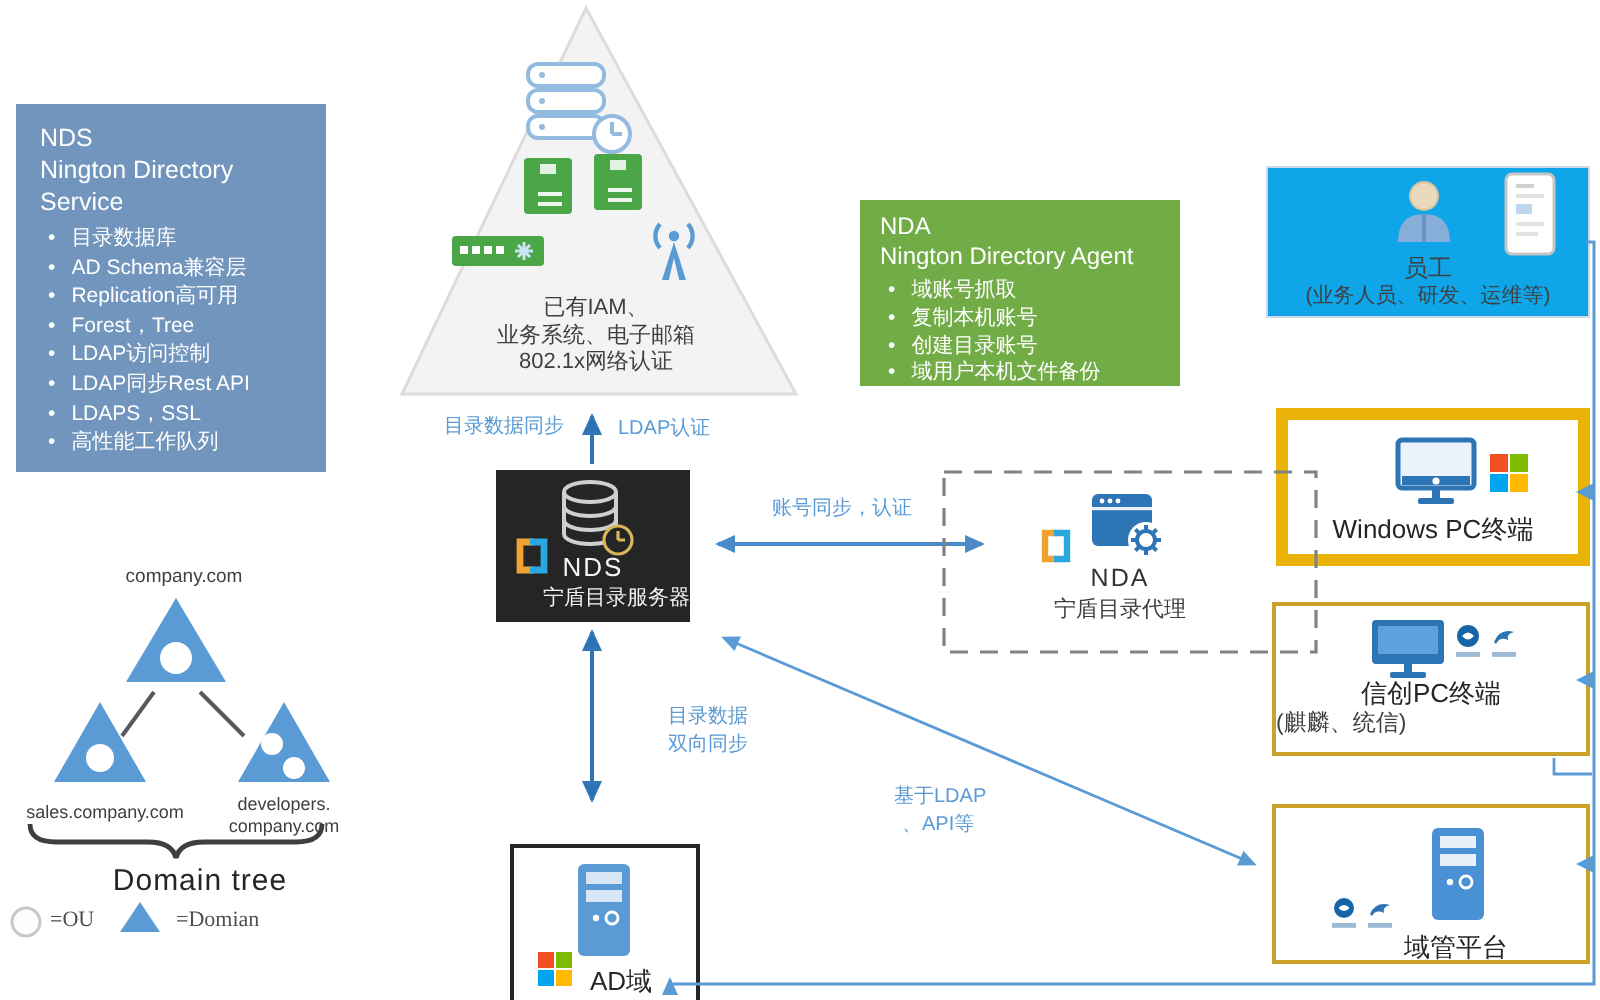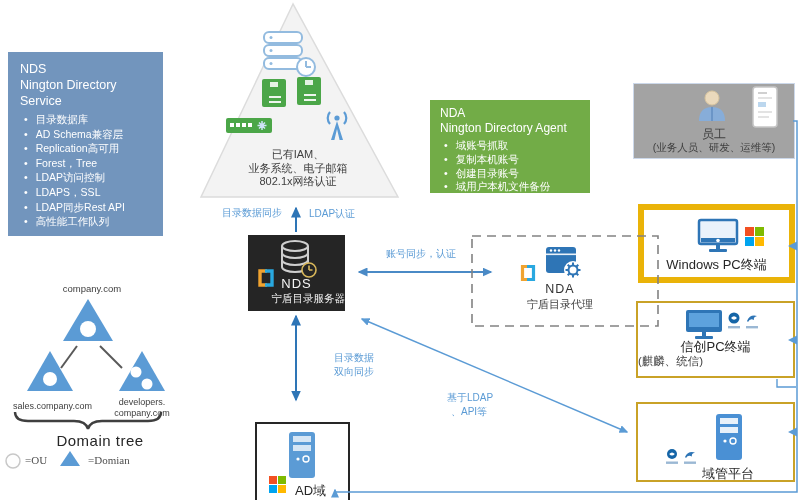--- a/index.html
+++ b/index.html
@@ -16,21 +16,21 @@
   .info-box{left:8px;top:52px;width:155px;height:184px;background:#7295bd;color:#fff;
             padding:9px 8px 6px 12px;font-size:12.5px;line-height:1.28;}
   .info-box ul,.green-box ul{margin:3px 0 0 0;padding:0;list-style:none;}
   .info-box li{font-size:10.5px;line-height:14.6px;white-space:nowrap;}
   .info-box li:before,.green-box li:before{content:"•";margin:0 8px 0 4px;}
   
   .green-box{left:430px;top:100px;width:160px;height:93px;background:#72ac47;color:#fff;
              padding:6px 6px 4px 10px;font-size:12px;line-height:1.25;}
   .green-box li{font-size:10.5px;line-height:13.8px;white-space:nowrap;}
   
-  .emp-box{left:633px;top:83px;width:162px;height:76px;background:#a3a3a3;border:1px solid #ccd8ea;}
+  .emp-box{left:633px;top:83px;width:162px;height:76px;background:#0ea5e9;border:1px solid #ccd8ea;}
   .emp-box .t{position:absolute;left:0;top:42px;width:100%;text-align:center;font-size:12px;color:#3f3f3f;}
   .emp-box .s{position:absolute;left:0;top:57px;width:100%;text-align:center;font-size:10.5px;color:#3f3f3f;white-space:nowrap;}
   
   .nds-box{left:248px;top:235px;width:97px;height:76px;background:#252525;}
   .nds-box .t{position:absolute;left:0;top:41px;width:100%;text-align:center;font-size:13px;color:#f5f5f5;letter-spacing:1px;}
   .nds-box .s{position:absolute;left:0;top:57px;width:100%;text-align:right;font-size:10.5px;color:#f0f0f0;white-space:nowrap;}
   
   .nda-agent{left:490px;top:244px;width:140px;height:78px;z-index:2;}
   .nda-agent .t{position:absolute;left:0;top:38px;width:100%;text-align:center;font-size:12.5px;color:#333;letter-spacing:1px;}
   .nda-agent .s{position:absolute;left:0;top:53px;width:100%;text-align:center;font-size:11px;color:#404040;white-space:nowrap;}
@@ -104,22 +104,22 @@
 
   <div class="box info-box">
     <div>NDS</div>
     <div>Nington Directory Service</div>
     <ul>
       <li>目录数据库</li>
       <li>AD Schema兼容层</li>
       <li>Replication高可用</li>
       <li>Forest，Tree</li>
       <li>LDAP访问控制</li>
+      <li>LDAP同步Rest API</li>
       <li>LDAPS，SSL</li>
-      <li>LDAP同步Rest API</li>
       <li>高性能工作队列</li>
     </ul>
   </div>
 
   <div class="box green-box">
     <div>NDA</div>
     <div>Nington Directory Agent</div>
     <ul>
       <li>域账号抓取</li>
       <li>复制本机账号</li>

